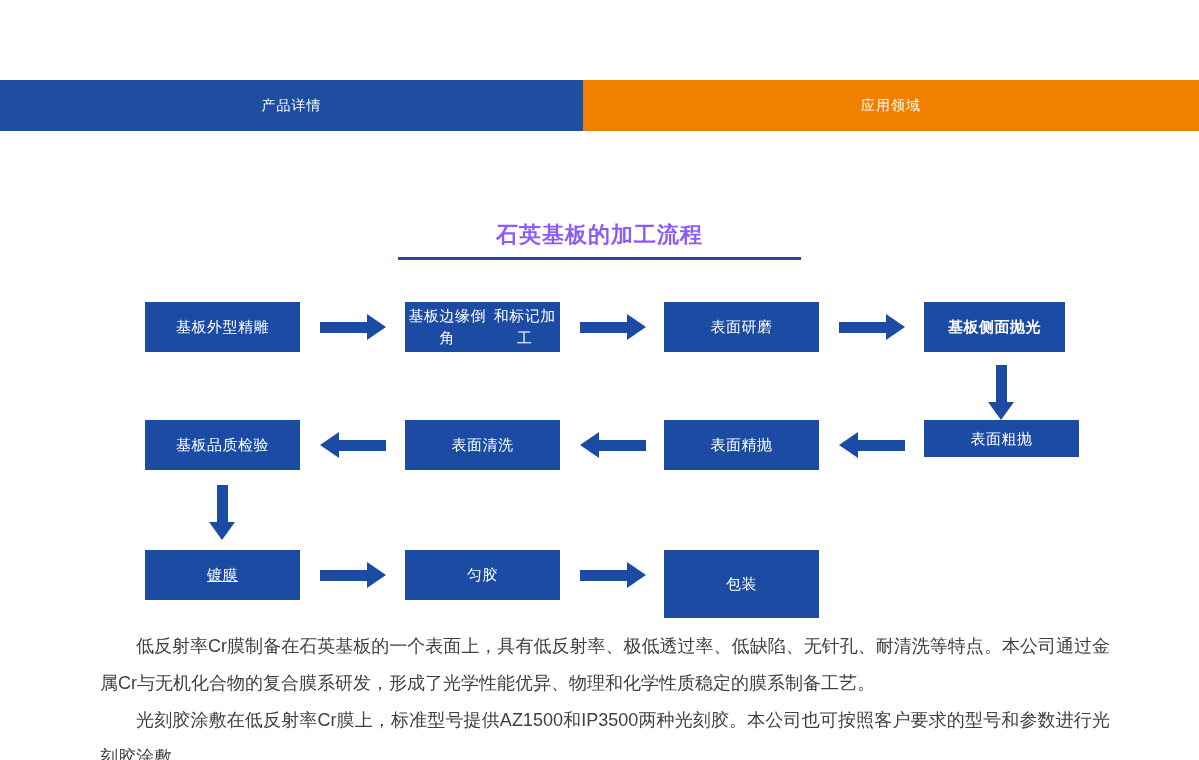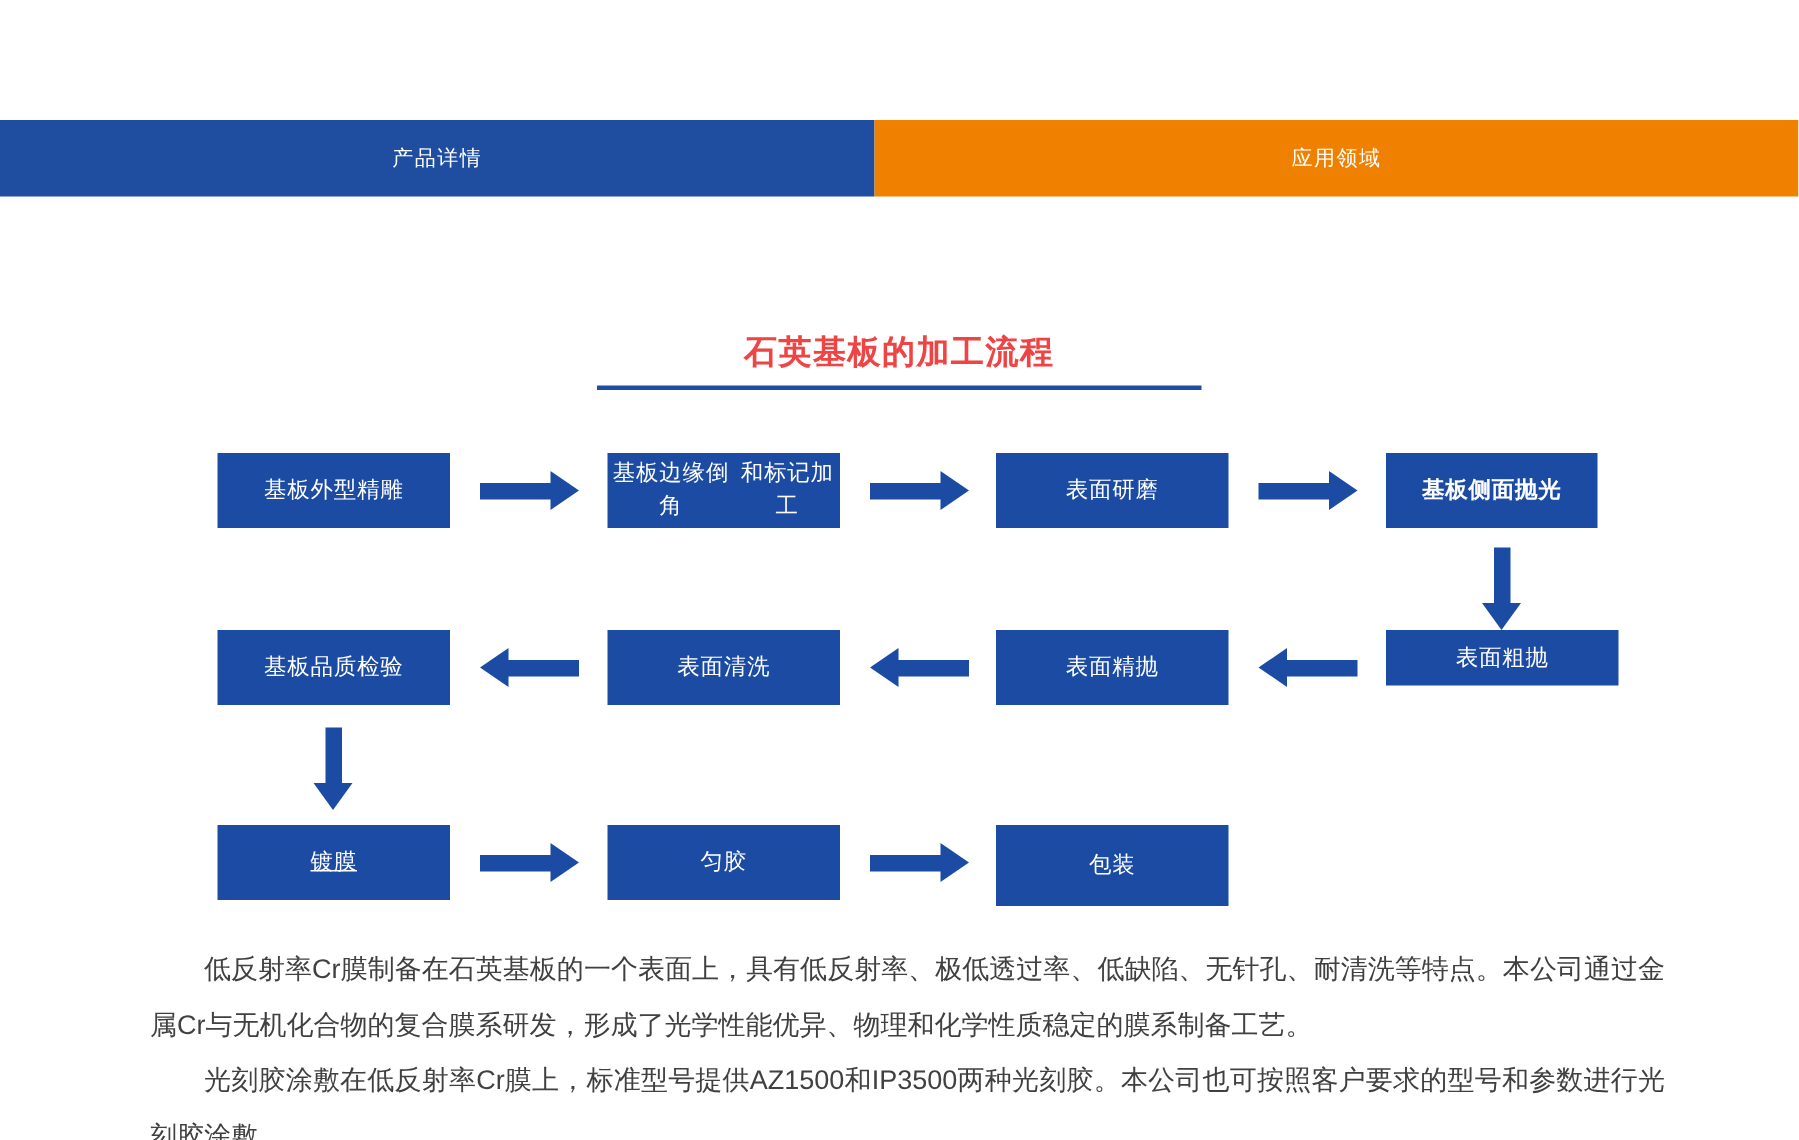--- a/index.html
+++ b/index.html
@@ -41,21 +41,21 @@
 
   
   #section-title {
     position: absolute;
     left: 0;
     top: 220px;
     width: 1199px;
     text-align: center;
     font-size: 22px;
     font-weight: bold;
-    color: #ef4444;
+    color: #8b5cf6;
     letter-spacing: 1px;
   }
   #title-rule {
     position: absolute;
     left: 398px;
     top: 257px;
     width: 403px;
     height: 3px;
     background: #1f4ea1;
   }
@@ -227,20 +227,20 @@
     <span class="head"></span>
   </div>
 
   <div class="node" style="left:405px; top:550px; width:155px; height:50px;">匀胶</div>
 
   <div class="arrow-h right" style="left:580px; top:560px; width:66px;">
     <span class="shaft"></span>
     <span class="head"></span>
   </div>
 
-  <div class="node" style="left:664px; top:550px; width:155px; height:54px;">包装</div>
+  <div class="node" style="left:664px; top:550px; width:155px; height:68px;">包装</div>
 
 </div>
 
 <div id="body-copy">
   <p>低反射率Cr膜制备在石英基板的一个表面上，具有低反射率、极低透过率、低缺陷、无针孔、耐清洗等特点。本公司通过金属Cr与无机化合物的复合膜系研发，形成了光学性能优异、物理和化学性质稳定的膜系制备工艺。</p>
   <p>光刻胶涂敷在低反射率Cr膜上，标准型号提供AZ1500和IP3500两种光刻胶。本公司也可按照客户要求的型号和参数进行光刻胶涂敷。</p>
 </div>
 
 </body></html>

